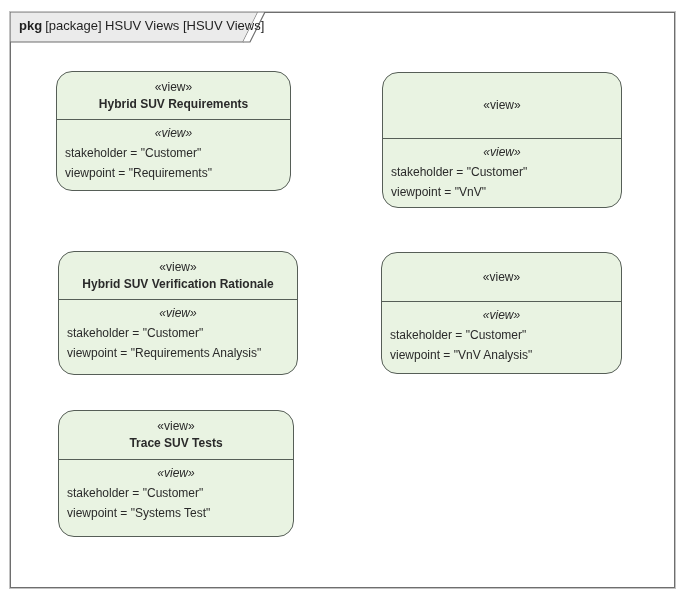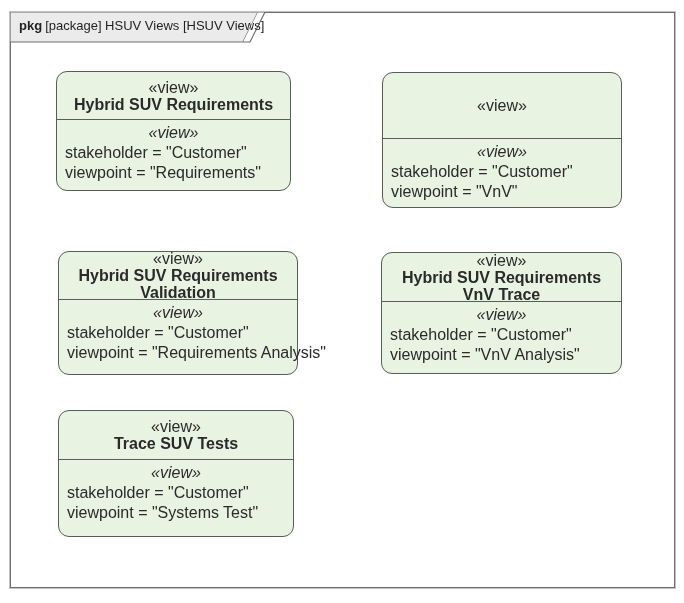--- a/index.html
+++ b/index.html
@@ -39,24 +39,24 @@
     top: 6px;
     font-size: 13px;
     color: #1f1f1f;
     white-space: nowrap;
   }
   .frame-tab-text .kw { font-weight: bold; margin-right: 3px; }
   .uml-box {
     position: absolute;
     background: #e9f3e2;
     border: 1px solid #565e57;
-    border-radius: 11px;
+    border-radius: 16px;
     box-sizing: border-box;
     color: #2a2a2a;
-    font-size: 16px;
+    font-size: 12px;
   }
   .box-header {
     box-sizing: border-box;
     border-bottom: 1px solid #565e57;
     text-align: center;
     display: flex;
     flex-direction: column;
     justify-content: center;
     padding: 3px 6px;
     line-height: 17px;
@@ -109,33 +109,32 @@
       <div class="box-body">
         <span class="stereotype">«view»</span>
         <span class="attr">stakeholder = "Customer"</span>
         <span class="attr">viewpoint = "VnV"</span>
       </div>
     </div>
 
     <div class="uml-box" style="left:47px; top:238px; width:240px; height:124px;">
       <div class="box-header" style="height:48px;">
         <span class="stereotype">«view»</span>
-        <span class="box-name">Hybrid SUV Requirements Validation</span>
+        <span class="box-name">Hybrid SUV Verification Rationale</span>
       </div>
       <div class="box-body">
         <span class="stereotype">«view»</span>
         <span class="attr">stakeholder = "Customer"</span>
         <span class="attr">viewpoint = "Requirements Analysis"</span>
       </div>
     </div>
 
     <div class="uml-box" style="left:370px; top:239px; width:241px; height:122px;">
       <div class="box-header" style="height:49px;">
         <span class="stereotype">«view»</span>
-        <span class="box-name">Hybrid SUV Requirements VnV Trace</span>
       </div>
       <div class="box-body">
         <span class="stereotype">«view»</span>
         <span class="attr">stakeholder = "Customer"</span>
         <span class="attr">viewpoint = "VnV Analysis"</span>
       </div>
     </div>
 
     <div class="uml-box" style="left:47px; top:397px; width:236px; height:127px;">
       <div class="box-header" style="height:49px;">

